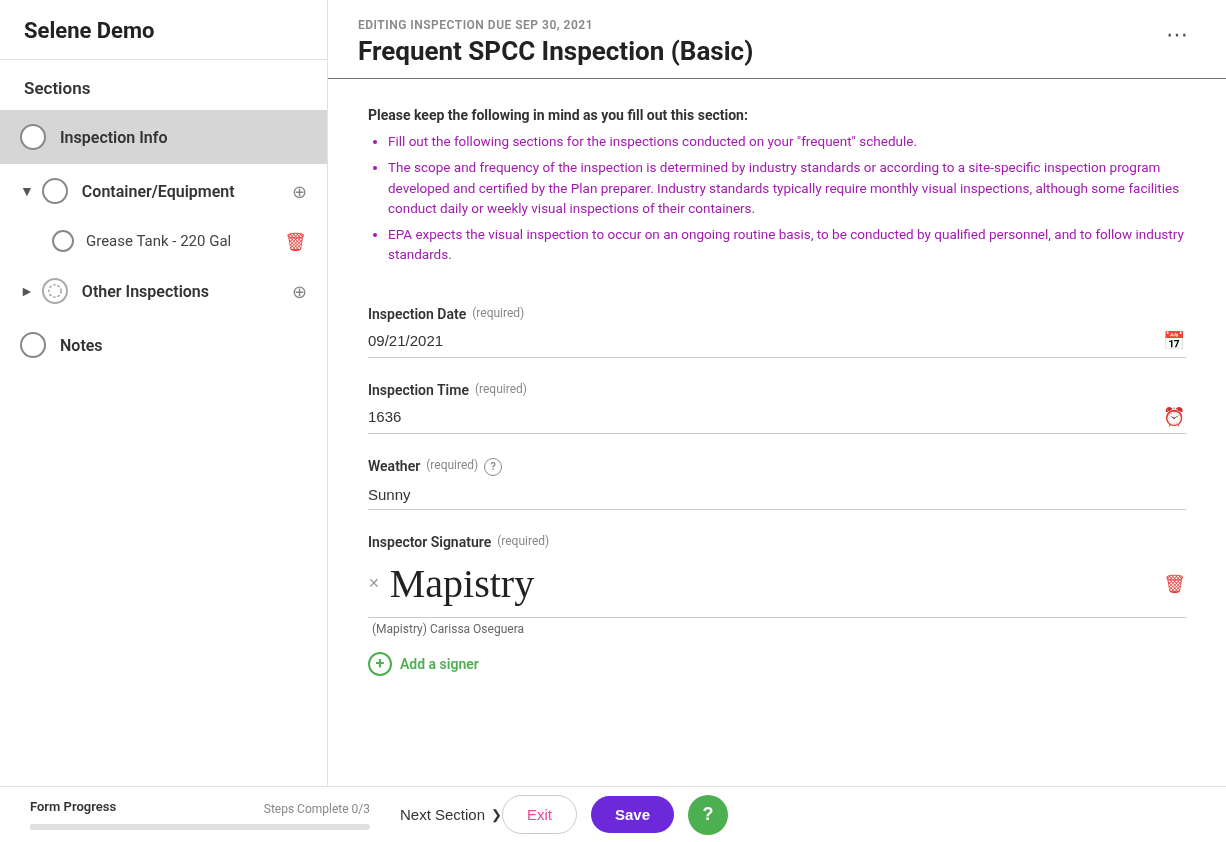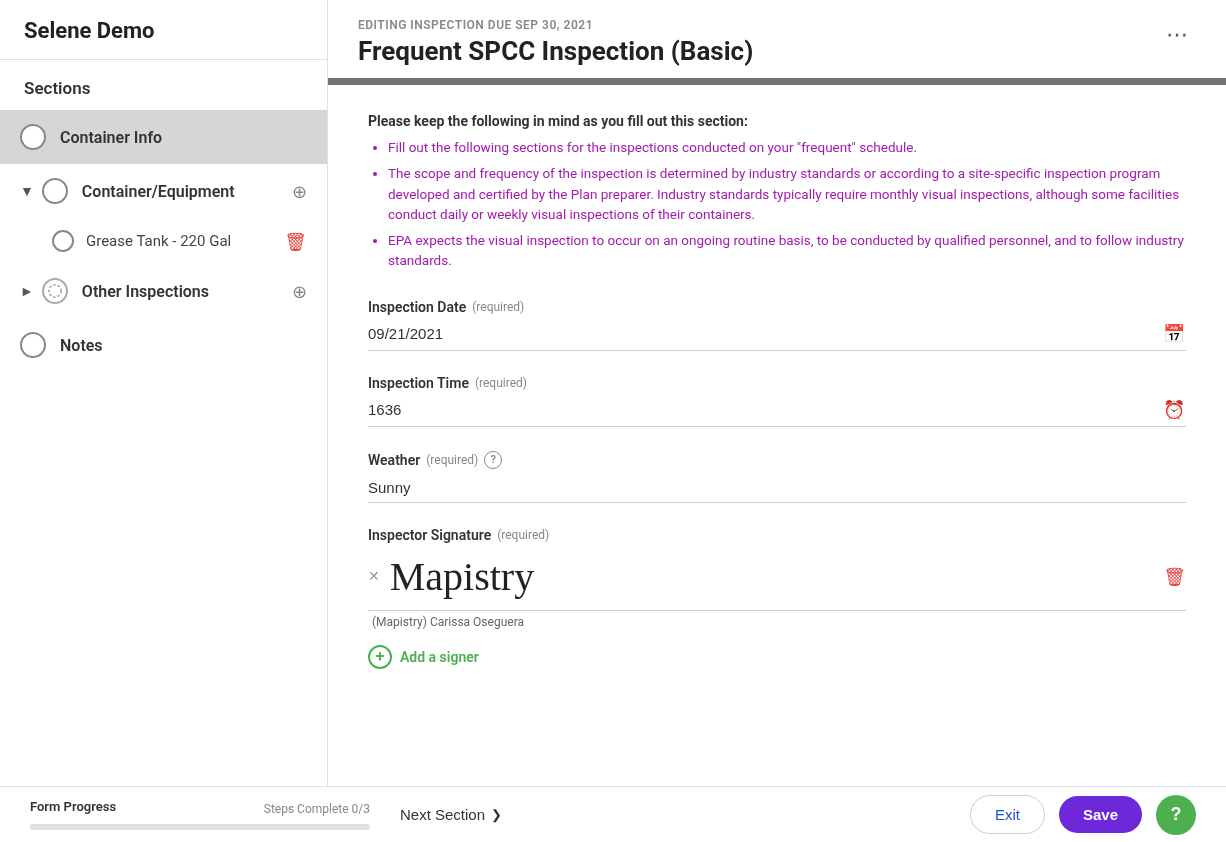--- a/index.html
+++ b/index.html
@@ -25,35 +25,35 @@
     .sidebar-subitem { display: flex; align-items: center; padding: 12px 20px 12px 52px; cursor: pointer; }
     .sidebar-subitem .circle-sm { width: 22px; height: 22px; border-radius: 50%; border: 2px solid #888; background: #fff; margin-right: 12px; flex-shrink: 0; }
     .sidebar-subitem-label { font-size: 15px; color: #444; flex: 1; }
     .sidebar-subitem-delete { color: #e53935; font-size: 18px; cursor: pointer; }
 
     .sidebar-arrow { font-size: 14px; color: #555; margin-right: 8px; }
 
     
     .main-content { flex: 1; display: flex; flex-direction: column; overflow: hidden; }
 
-    .header { padding: 18px 30px 12px; border-bottom: 7px solid #737373; display: flex; justify-content: space-between; align-items: flex-start; }
+    .header { padding: 18px 30px 12px; border-bottom: 1px solid #737373; display: flex; justify-content: space-between; align-items: flex-start; }
     .header-left { }
     .header-editing { font-size: 12px; font-weight: 600; color: #888; letter-spacing: 0.5px; text-transform: uppercase; margin-bottom: 4px; }
     .header-title { font-size: 26px; font-weight: 700; color: #222; }
     .header-more { font-size: 22px; color: #555; cursor: pointer; padding: 4px 8px; }
 
     .content-area { flex: 1; overflow-y: auto; padding: 28px 40px; }
 
-    .instructions-box { margin-bottom: 28px; }
+    .instructions-box { margin-bottom: 41px; }
     .instructions-bold { font-weight: 700; font-size: 14px; color: #333; margin-bottom: 8px; }
     .instructions-list { padding-left: 20px; }
     .instructions-list li { font-size: 13.5px; color: #a21caf; margin-bottom: 6px; line-height: 1.5; }
 
     .form-field { margin-bottom: 24px; }
-    .field-label { font-size: 14px; font-weight: 600; color: #333; margin-bottom: 6px; display: flex; align-items: center; gap: 6px; }
+    .field-label { font-size: 14px; font-weight: 600; color: #333; margin-bottom: 6px; display: flex; align-items: flex-start; gap: 6px; }
     .field-required { font-size: 12px; color: #888; font-weight: 400; }
     .field-help { width: 18px; height: 18px; border-radius: 50%; border: 1.5px solid #888; display: inline-flex; align-items: center; justify-content: center; font-size: 11px; color: #888; cursor: pointer; }
 
     .field-input-wrap { position: relative; display: flex; align-items: center; border-bottom: 1.5px solid #ccc; padding-bottom: 4px; }
     .field-input-wrap input { border: none; outline: none; font-size: 15px; color: #333; flex: 1; background: transparent; padding: 4px 0; }
     .field-input-wrap .field-icon { color: #555; font-size: 18px; cursor: pointer; }
 
     .weather-input { border: none; outline: none; font-size: 15px; color: #333; width: 100%; border-bottom: 1.5px solid #ccc; padding: 4px 0 6px; background: transparent; }
 
     .signature-section { }
@@ -65,40 +65,40 @@
 
     .add-signer { display: flex; align-items: center; gap: 8px; margin-top: 16px; cursor: pointer; color: #4caf50; font-size: 14px; font-weight: 600; }
     .add-signer-icon { width: 24px; height: 24px; border-radius: 50%; border: 2px solid #4caf50; display: flex; align-items: center; justify-content: center; color: #4caf50; font-size: 16px; line-height: 1; }
 
     
     .footer { height: 56px; background: #fff; border-top: 1px solid #e0e0e0; display: flex; align-items: center; padding: 0 30px; }
     .footer-left { width: 370px; padding-right: 30px; }
     .form-progress-label { font-size: 13px; font-weight: 600; color: #333; margin-bottom: 4px; }
     .progress-bar-bg { height: 6px; background: #e0e0e0; border-radius: 3px; margin-top: 6px; }
     .progress-bar-fill { height: 6px; background: #e0e0e0; border-radius: 3px; width: 20%; }
-    .footer-right { flex: 1; display: flex; align-items: center; justify-content: space-between; }
+    .footer-right { flex: 1; display: flex; align-items: center; }
     .next-section-btn { display: flex; align-items: center; gap: 6px; font-size: 15px; font-weight: 500; color: #333; cursor: pointer; background: none; border: none; }
     .footer-actions { display: flex; align-items: center; gap: 14px; }
-    .exit-btn { padding: 10px 24px; border: 1.5px solid #ccc; border-radius: 24px; background: #fff; font-size: 15px; color: #1d4ed8; cursor: pointer; font-weight: 500; }
+    .exit-btn { padding: 10px 24px; border: 1.5px solid #ccc; border-radius: 24px; background: #fff; font-size: 15px; color: #ec4899; cursor: pointer; font-weight: 500; }
     .save-btn { padding: 10px 24px; border: none; border-radius: 24px; background: #6d28d9; font-size: 15px; color: #fff; cursor: pointer; font-weight: 600; }
     .help-btn { width: 40px; height: 40px; border-radius: 50%; background: #4caf50; border: none; color: #fff; font-size: 18px; font-weight: 700; cursor: pointer; display: flex; align-items: center; justify-content: center; }
     .progress-text { font-size: 12px; color: #888; }
   </style>
 </head>
 <body>
 
 <div class="main-layout">
 
   <div class="sidebar">
     <div class="sidebar-app-title">Selene Demo</div>
     <div class="sidebar-sections-label">Sections</div>
 
     <div class="sidebar-item active">
       <div class="circle"></div>
-      <span class="sidebar-item-label">Container Info</span>
+      <span class="sidebar-item-label">Inspection Info</span>
     </div>
 
     <div class="sidebar-item">
       <span class="sidebar-arrow">▼</span>
       <div class="circle"></div>
       <span class="sidebar-item-label">Container/Equipment</span>
       <span class="sidebar-item-add">⊕</span>
     </div>
 
     <div class="sidebar-subitem">

